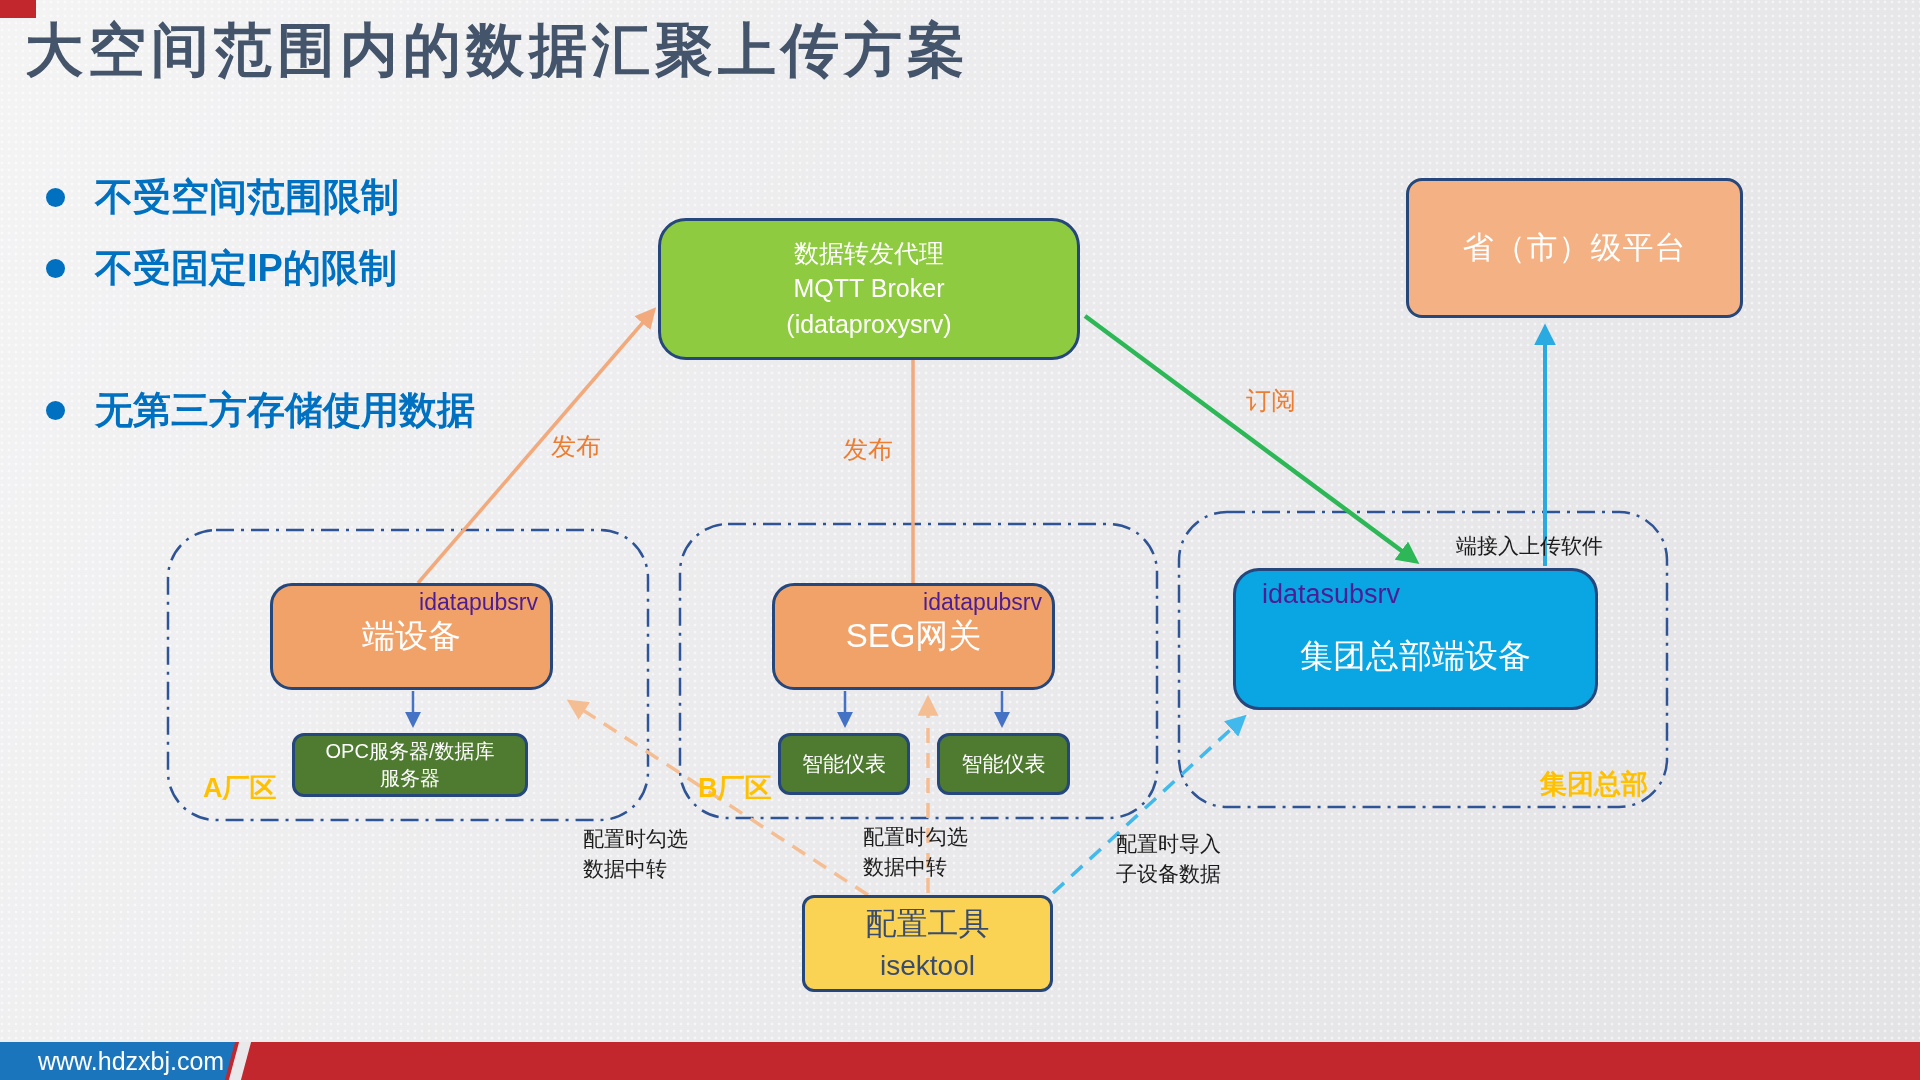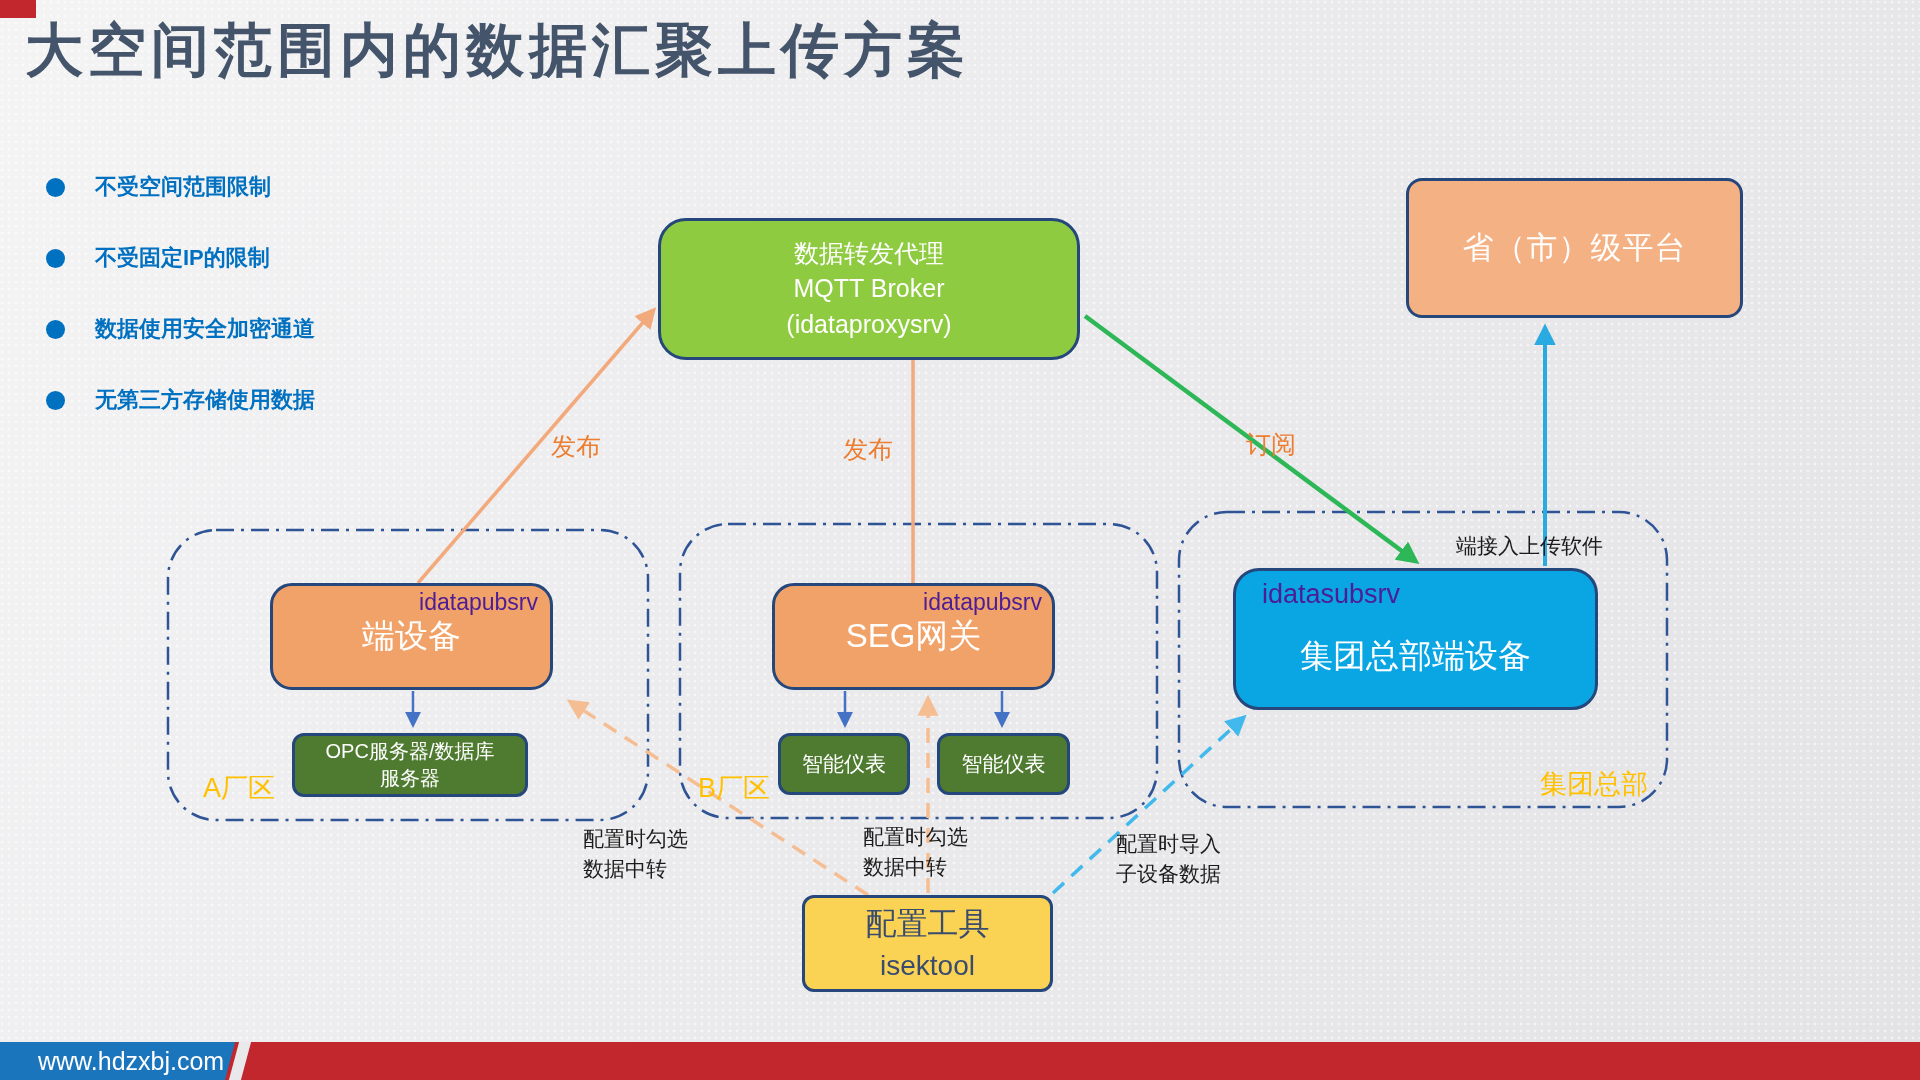--- a/index.html
+++ b/index.html
@@ -9,21 +9,21 @@
     background:linear-gradient(120deg,#f4f4f5 0%,#ebebed 45%,#e3e3e6 100%);
   }
   .texture{position:absolute;inset:0;z-index:0;
     background-image:radial-gradient(circle at 2px 2px, rgba(255,255,255,.55) 1.2px, transparent 1.7px);
     background-size:7px 7px;}
   .corner-mark{position:absolute;left:0;top:0;width:36px;height:18px;background:#C1272D;z-index:4;}
   .title{position:absolute;left:25px;top:12px;z-index:3;
     font-size:58px;font-weight:bold;color:#44546A;letter-spacing:5px;white-space:nowrap;}
   .bullet-item{position:absolute;left:46px;z-index:3;display:flex;align-items:center;}
   .bullet-dot{width:19px;height:19px;border-radius:50%;background:#0070C0;margin-right:30px;flex:0 0 auto;}
-  .bullet-text{font-size:22px;font-weight:bold;color:#0070C0;white-space:nowrap;}
+  .bullet-text{font-size:38px;font-weight:bold;color:#0070C0;white-space:nowrap;}
   svg.overlay{position:absolute;inset:0;z-index:1;}
   .node{position:absolute;box-sizing:border-box;border:3px solid #25477B;color:#fff;z-index:2;
     display:flex;flex-direction:column;align-items:center;justify-content:center;text-align:center;}
   .node .tag{position:absolute;font-size:23px;color:#4c1d95;white-space:nowrap;}
   .broker{left:658px;top:178px;width:422px;height:142px;background:#8FCB41;border-radius:28px;
     font-size:25px;line-height:1.42;margin-top:40px;}
   .platform{left:1378px;top:178px;width:337px;height:140px;background:#F4B183;border-radius:16px;
     font-size:31px;letter-spacing:1px;margin-left:28px;}
   .device{left:270px;top:583px;width:283px;height:107px;background:#F1A269;border-radius:22px;font-size:33px;}
   .device .tag{right:12px;top:3px;}
@@ -33,21 +33,21 @@
     font-size:20px;line-height:1.35;}
   .meter{top:733px;width:132px;height:62px;background:#4F7B31;border-radius:12px;font-size:21px;}
   .meter1{left:778px;}
   .meter2{left:937px;width:133px;}
   .hq-device{left:1233px;top:568px;width:365px;height:142px;background:#0AA6E4;border-radius:26px;font-size:33px;}
   .hq-device .tag{left:26px;top:8px;font-size:27px;}
   .hq-device .main-label{margin-top:34px;}
   .tool{left:802px;top:895px;width:251px;height:97px;background:#FBD354;border-radius:12px;
     color:#3A4C6E;font-size:31px;line-height:1.4;}
   .tool .line2{font-size:28px;}
-  .zone-label{position:absolute;z-index:3;color:#FFC000;font-weight:normal;font-size:27px;white-space:nowrap;}
+  .zone-label{position:absolute;z-index:3;color:#FFC000;font-weight:bold;font-size:27px;white-space:nowrap;}
   .edge-label{position:absolute;z-index:3;color:#ED7D31;font-size:25px;white-space:nowrap;}
   .note-label{position:absolute;z-index:3;color:#1b1b1b;font-size:21px;line-height:1.45;white-space:nowrap;}
   .footer{position:absolute;left:0;top:1042px;width:1920px;height:38px;background:#C1272D;z-index:4;}
   .footer-blue{position:absolute;left:-8px;top:0;width:238px;height:38px;background:#1B75BC;
     transform:skewX(-15deg);}
   .footer-slash{position:absolute;left:234px;top:0;width:12px;height:38px;background:#e9e9eb;
     transform:skewX(-15deg);}
   .footer-url{position:absolute;left:38px;top:0;height:38px;line-height:38px;color:#fff;font-size:25px;}
 </style>
 </head>
@@ -59,24 +59,20 @@
 
   <div class="title">大空间范围内的数据汇聚上传方案</div>
 
   <div class="bullet-item" style="top:172px;">
     <span class="bullet-dot"></span>
     <span class="bullet-text">不受空间范围限制</span>
   </div>
   <div class="bullet-item" style="top:243px;">
     <span class="bullet-dot"></span>
     <span class="bullet-text">不受固定IP的限制</span>
-  </div>
-  <div class="bullet-item" style="top:314px;">
-    <span class="bullet-dot"></span>
-    <span class="bullet-text">数据使用安全加密通道</span>
   </div>
   <div class="bullet-item" style="top:385px;">
     <span class="bullet-dot"></span>
     <span class="bullet-text">无第三方存储使用数据</span>
   </div>
 
   <svg class="overlay" width="1920" height="1080" viewBox="0 0 1920 1080">
     <defs>
       <marker id="ah-or" viewBox="0 0 10 10" refX="7" refY="5" markerWidth="6" markerHeight="6" orient="auto-start-reverse">
         <path d="M0 0 L10 5 L0 10 z" fill="#F2A97C"></path>
@@ -155,21 +151,21 @@
     <div>配置工具</div>
     <div class="line2">isektool</div>
   </div>
 
   <div class="zone-label" style="left:203px;top:770px;">A厂区</div>
   <div class="zone-label" style="left:698px;top:770px;">B厂区</div>
   <div class="zone-label" style="left:1540px;top:766px;">集团总部</div>
 
   <div class="edge-label" style="left:551px;top:430px;">发布</div>
   <div class="edge-label" style="left:843px;top:433px;">发布</div>
-  <div class="edge-label" style="left:1246px;top:428px;">订阅</div>
+  <div class="edge-label" style="left:1246px;top:384px;">订阅</div>
 
   <div class="note-label" style="left:1456px;top:531px;">端接入上传软件</div>
 
   <div class="note-label" style="left:583px;top:824px;">
     <div>配置时勾选</div>
     <div>数据中转</div>
   </div>
   <div class="note-label" style="left:863px;top:822px;">
     <div>配置时勾选</div>
     <div>数据中转</div>

